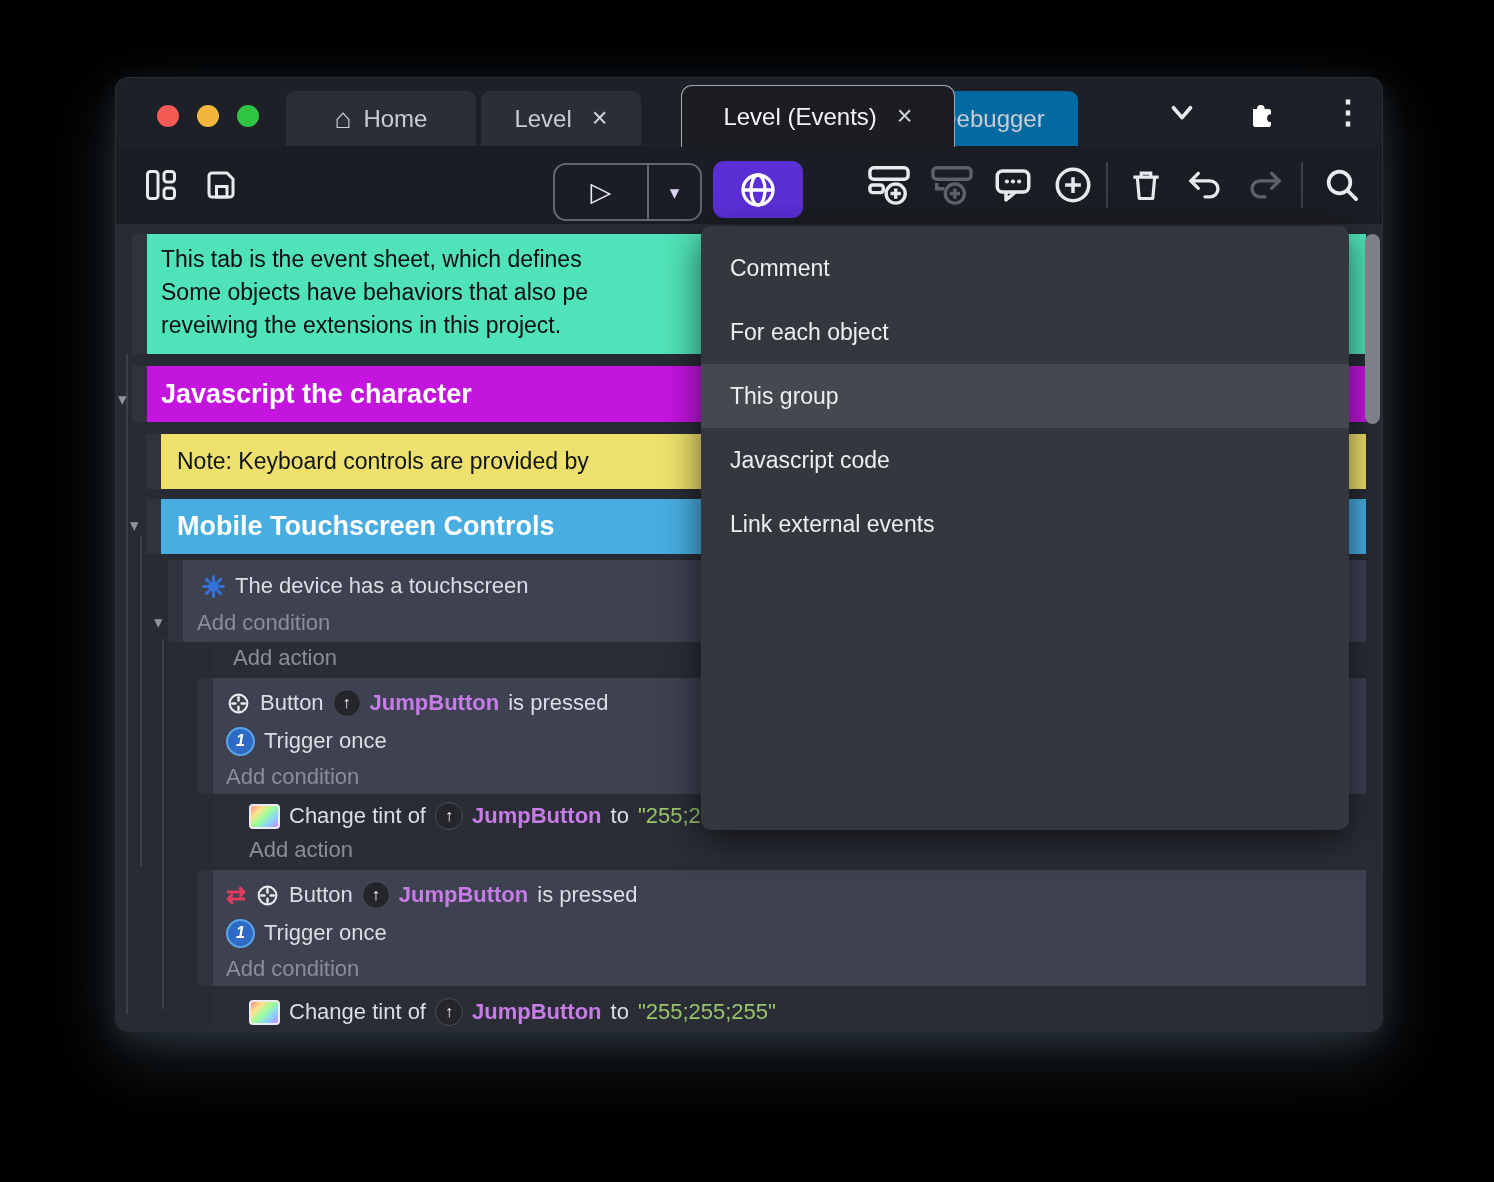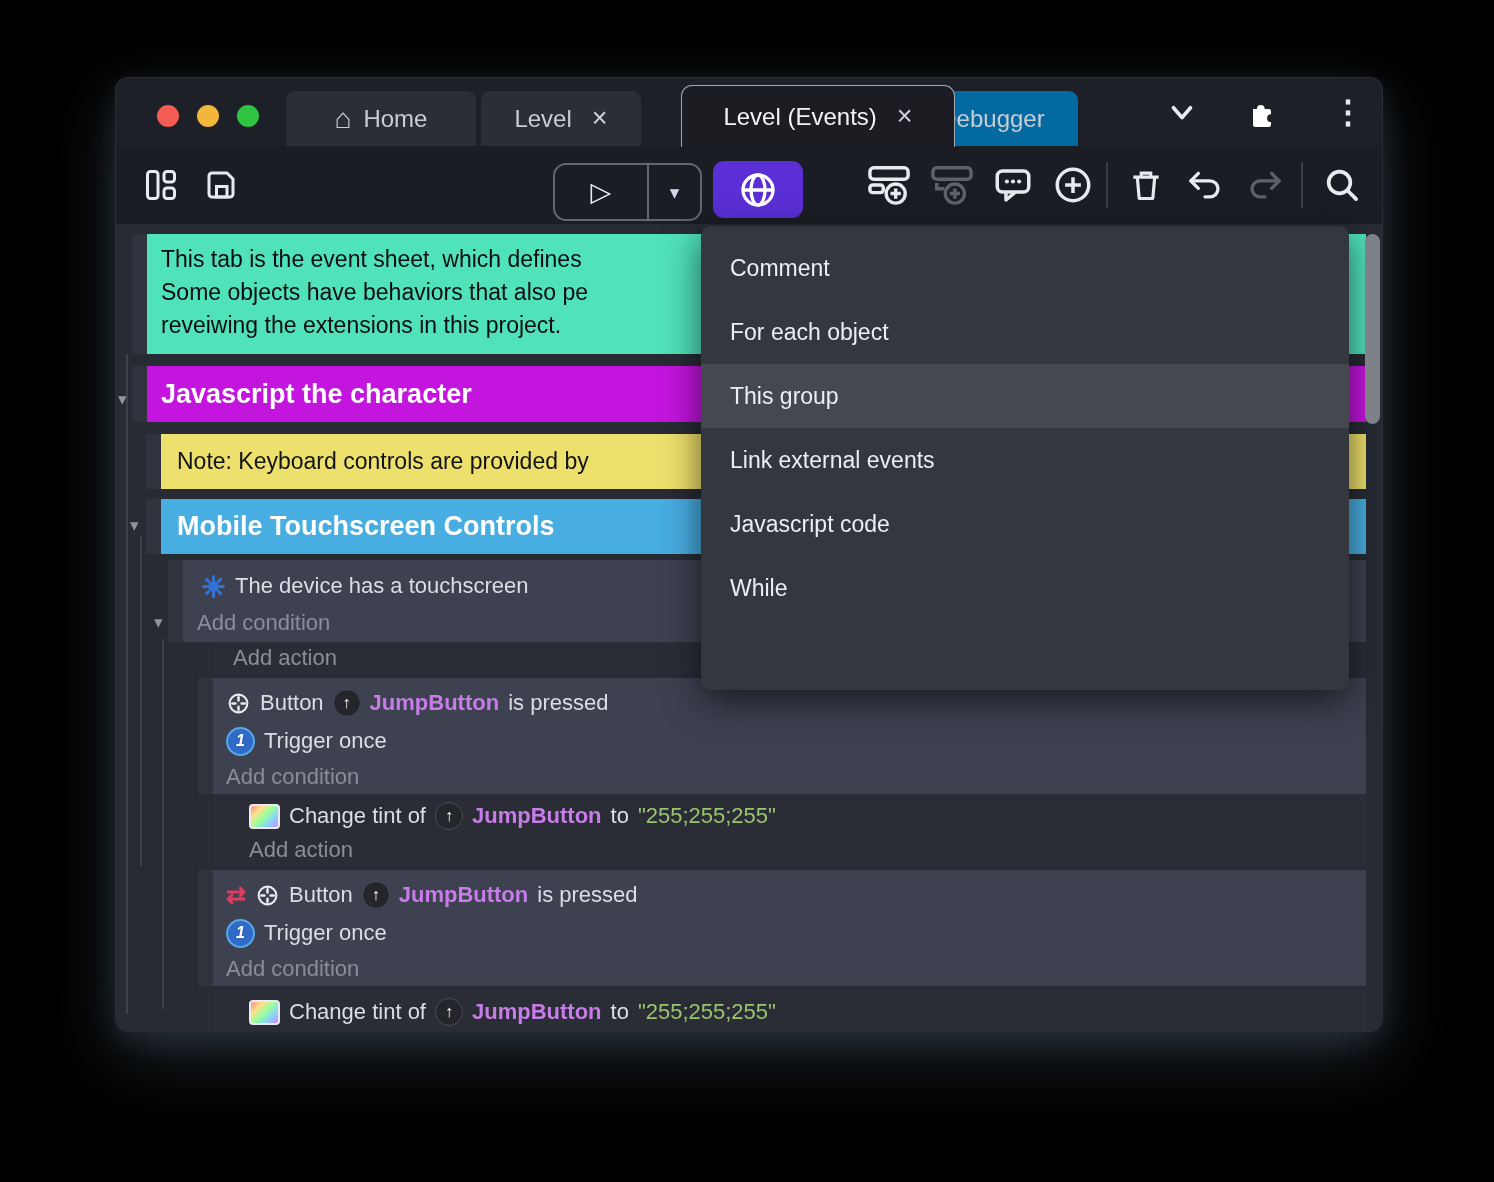--- a/index.html
+++ b/index.html
@@ -40,21 +40,21 @@
   .objname{color:#c77ce8;font-weight:bold;}
   .strval{color:#9ac46d;}
   .chip{width:26px;height:26px;border-radius:50%;background:#24262c;border:1px solid #4a4d55;color:#fff;
     font-size:16px;font-weight:bold;display:inline-flex;align-items:center;justify-content:center;flex:none;}
   .once{width:25px;height:25px;border-radius:50%;background:#2f6bc4;border:2px solid #58a6e8;color:#fff;
     font-size:16px;font-weight:bold;font-style:italic;display:inline-flex;align-items:center;justify-content:center;flex:none;}
   .tint{width:27px;height:21px;border:2px solid #e9ebef;border-radius:4px;flex:none;
     background:linear-gradient(135deg,#ff8a8a 0%,#ffe08a 25%,#9aff9e 50%,#8ad1ff 75%,#d18aff 100%);}
   .invert{color:#e23b60;font-weight:bold;font-size:24px;flex:none;line-height:1;}
   
-  .menu{position:absolute;left:585px;top:148px;width:648px;height:464px;background:#34373e;border-radius:10px;
+  .menu{position:absolute;left:585px;top:148px;width:648px;height:604px;background:#34373e;border-radius:10px;
     box-shadow:0 10px 36px rgba(0,0,0,.6);z-index:40;padding:10px 0;box-sizing:border-box;}
   .mitem{height:64px;display:flex;align-items:center;padding-left:29px;color:#edeef1;font-size:23px;}
   .mitem.hi{background:#45484f;}
   .scroll-thumb{position:absolute;left:1249px;top:10px;width:15px;height:190px;border-radius:8px;background:#7e8188;z-index:45;}
   svg{display:block;}
 </style>
 </head>
 <body>
 
 <div class="window">
@@ -355,18 +355,17 @@
       </div>
     </div>
 
     <div class="scroll-thumb"></div>
   </div>
 
   <div class="menu">
     <div class="mitem">Comment</div>
     <div class="mitem">For each object</div>
     <div class="mitem hi">This group</div>
+    <div class="mitem">Javascript code</div>
     <div class="mitem">Link external events</div>
-    <div class="mitem">Javascript code</div>
-    <div class="mitem">While</div>
   </div>
 
 </div>
 
 </body></html>

